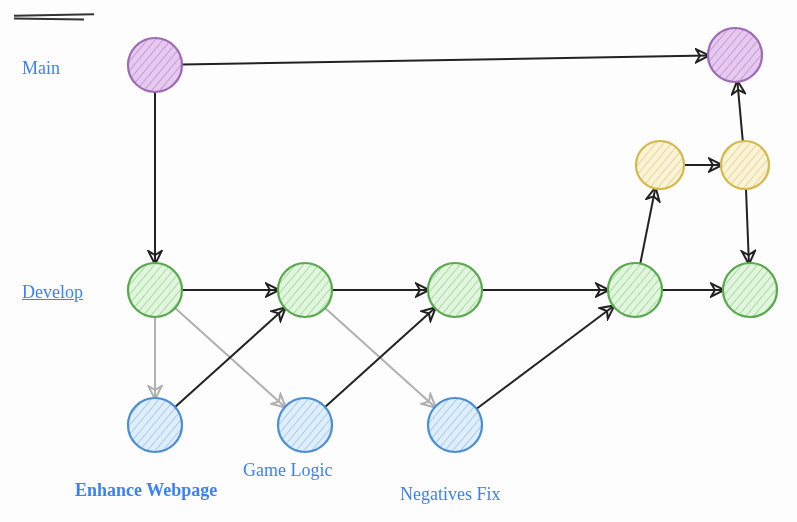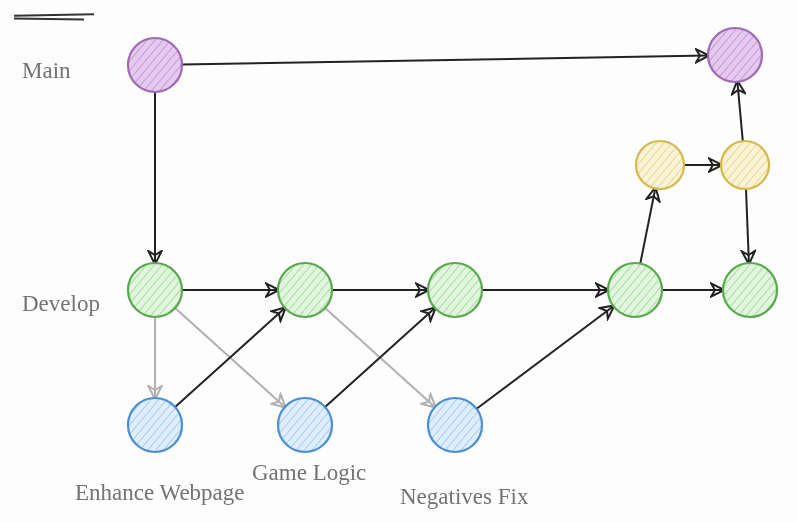--- a/index.html
+++ b/index.html
@@ -7,22 +7,22 @@
     padding: 0;
     width: 797px;
     height: 522px;
     background: #fdfdfd;
     font-family: "Comic Sans MS", "Segoe Script", "Bradley Hand", cursive;
     overflow: hidden;
   }
   svg { display: block; }
   .lbl {
     position: absolute;
-    font-size: 23px;
-    color: #737373;
+    font-size: 18px;
+    color: #3b82f6;
     white-space: nowrap;
   }
   .underline {
     position: absolute;
     left: 14px;
     top: 14px;
     width: 80px;
     height: 10px;
   }
   .underline::before, .underline::after {
@@ -97,16 +97,16 @@
       <circle cx="750" cy="290" r="27" fill="url(#hatch-develop)" stroke="#5aa84f" stroke-width="2.2"></circle>
       <circle cx="660" cy="165" r="24" fill="url(#hatch-hotfix)" stroke="#d4b94a" stroke-width="2.2"></circle>
       <circle cx="745" cy="165" r="24" fill="url(#hatch-hotfix)" stroke="#d4b94a" stroke-width="2.2"></circle>
       <circle cx="155" cy="425" r="27" fill="url(#hatch-feature)" stroke="#4a8fd4" stroke-width="2.2"></circle>
       <circle cx="305" cy="425" r="27" fill="url(#hatch-feature)" stroke="#4a8fd4" stroke-width="2.2"></circle>
       <circle cx="455" cy="425" r="27" fill="url(#hatch-feature)" stroke="#4a8fd4" stroke-width="2.2"></circle>
     </g>
 </svg>
 
 <div class="lbl" style="left:22px; top:58px;">Main</div>
-<div class="lbl" style="left:22px; top:291px;">Develop</div>
-<div class="lbl" style="left:75px; top:480px;">Enhance Webpage</div>
-<div class="lbl" style="left:252px; top:460px;">Game Logic</div>
+<div class="lbl" style="left:22px; top:282px;text-decoration:underline;">Develop</div>
+<div class="lbl" style="left:75px; top:480px;font-weight:bold;">Enhance Webpage</div>
+<div class="lbl" style="left:243px; top:460px;">Game Logic</div>
 <div class="lbl" style="left:400px; top:484px;">Negatives Fix</div>
 
 </body></html>

